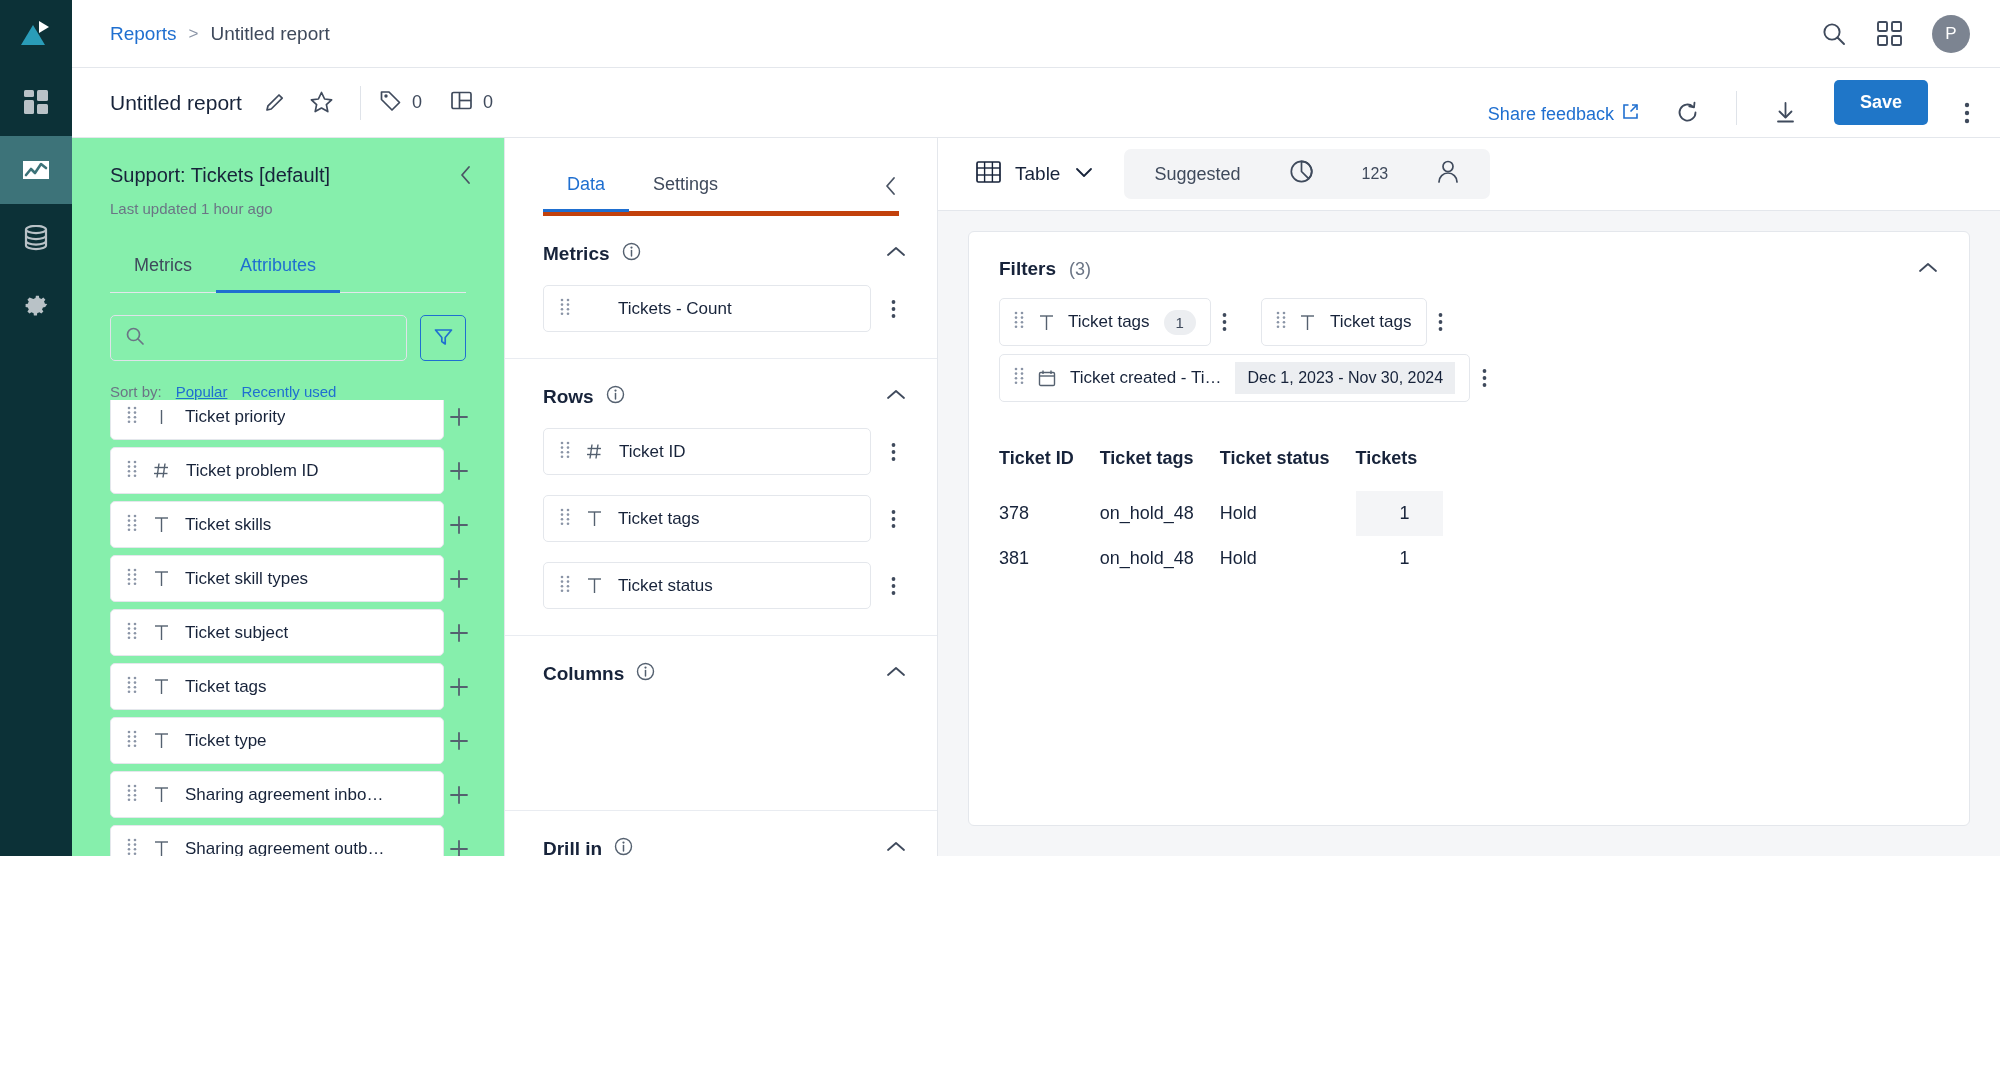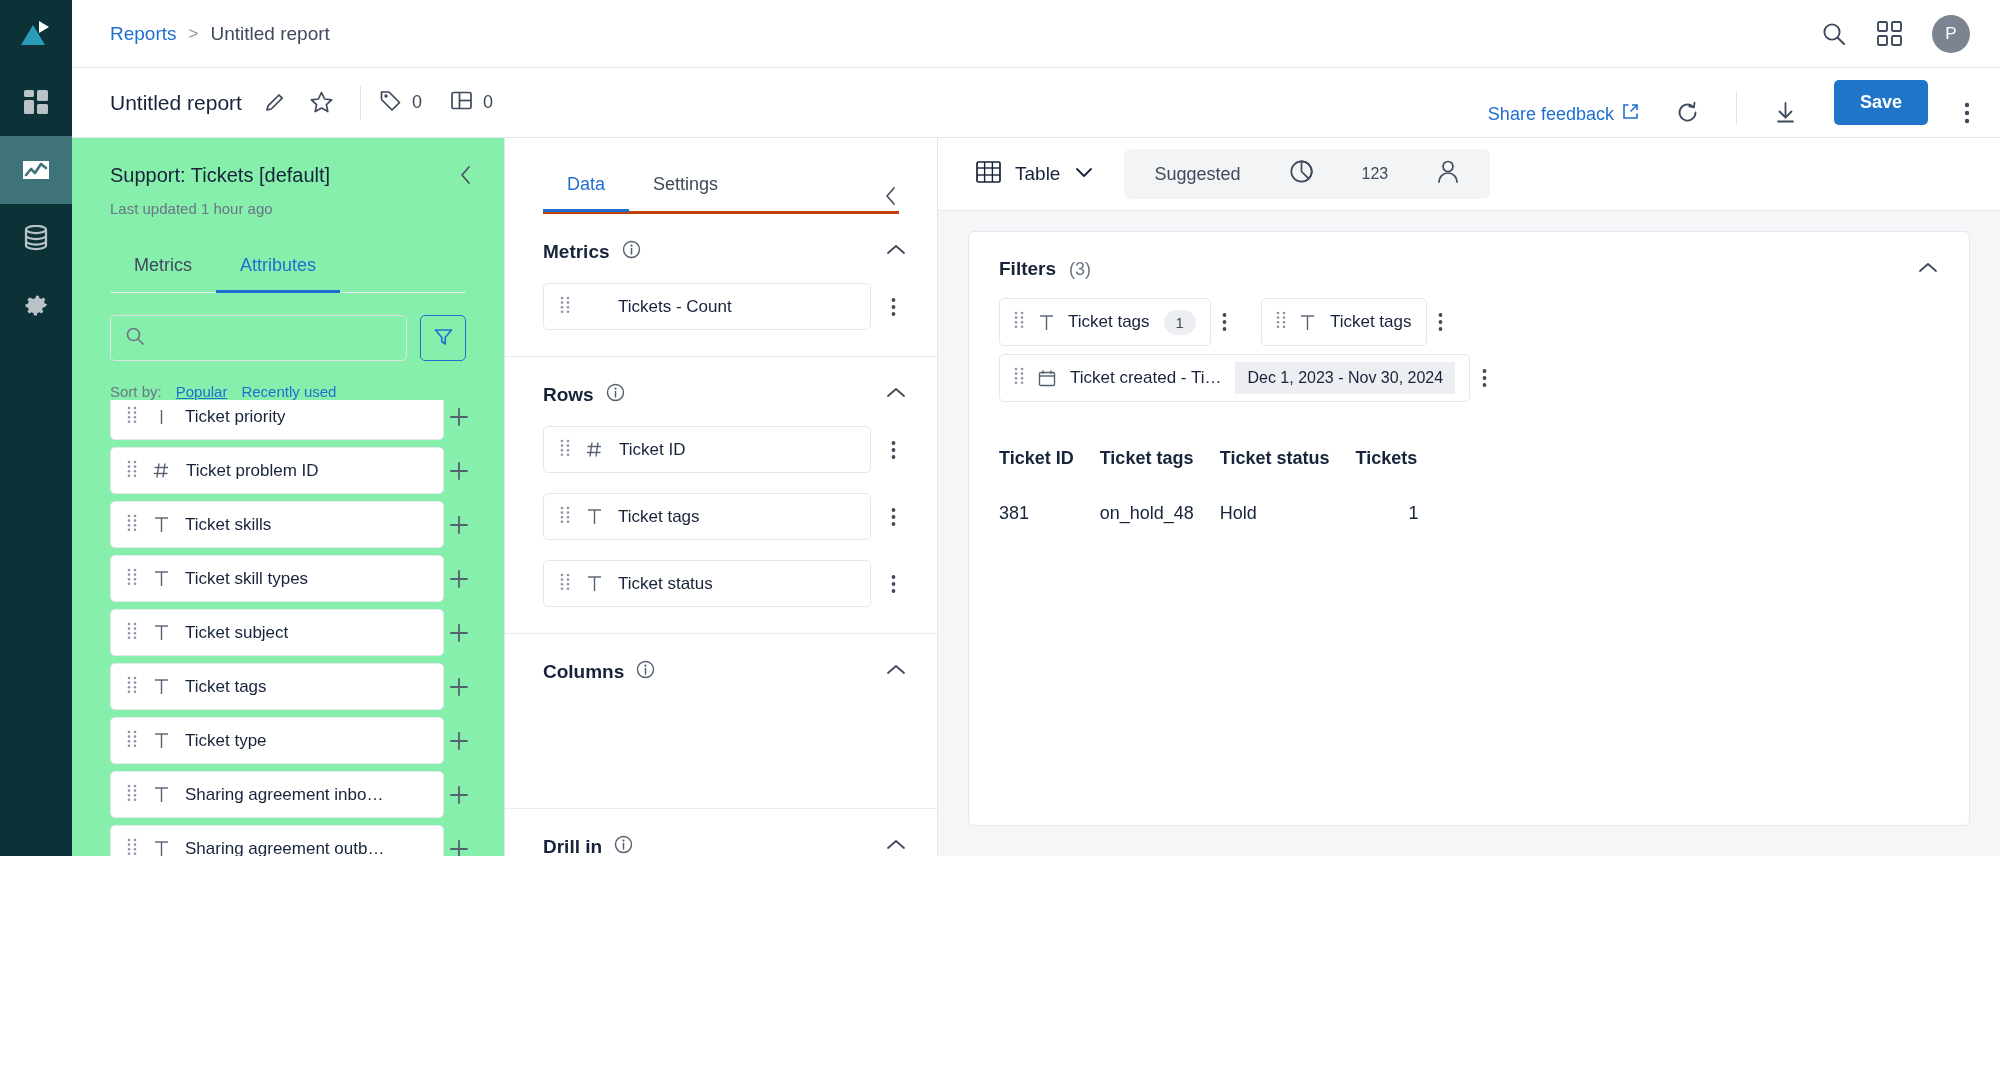--- a/index.html
+++ b/index.html
@@ -120,21 +120,21 @@
   .type-ico { flex: 0 0 16px; display:flex; align-items:center; justify-content:center; color:#54606f;}
   .field-label { font-size: 17px; color: #17233a; white-space: nowrap; overflow: hidden; }
   .add-btn { width: 30px; display: flex; align-items: center; justify-content: center; cursor: pointer; }
 
   
   .panel-config {
     width: 433px; flex: 0 0 433px;
     border-right: 1px solid #e4e7ec; background: #fff;
     display: flex; flex-direction: column; min-height: 0;
   }
-  .cfg-tabs { display: flex; align-items: flex-end; margin: 26px 38px 0 38px; border-bottom: 3px solid #c2410c; }
+  .cfg-tabs { display: flex; align-items: center; margin: 26px 38px 0 38px; border-bottom: 5px solid #c2410c; }
   .cfg-tab {
     padding: 10px 24px 14px 24px; font-size: 18px; color: #3f4a5c; cursor: pointer;
     border-bottom: 3px solid transparent; margin-bottom: -1px;
   }
   .cfg-tab.active { color: #1f6fd0; border-bottom-color: #1f6fd0; }
   .cfg-sections { flex: 1; overflow: hidden; }
   .cfg-sec { border-bottom: 1px solid #e9ecf1; padding: 26px 30px 26px 38px; }
   .cfg-sec.tall { min-height: 175px; }
   .cfg-sec-head { display: flex; align-items: center; gap: 12px; }
   .cfg-sec-title { font-size: 19px; font-weight: bold; color: #17233a; }
@@ -184,21 +184,21 @@
     background: #eceef1; color: #3f4a5c; font-size: 15px;
     border-radius: 20px; padding: 4px 12px; min-width: 30px; text-align:center;
   }
   .fc-value { background: #eceef1; color: #17233a; font-size: 16px; padding: 7px 12px; }
   .table-wrap { padding: 26px 30px 0 30px; flex: 1; }
   table.result { border-collapse: collapse; }
   table.result th {
     text-align: left; font-size: 18px; font-weight: bold; color: #17233a;
     padding: 0 26px 22px 0; white-space: nowrap;
   }
-  table.result th.num, table.result td.num { text-align: center; }
+  table.result th.num, table.result td.num { text-align: left; }
   table.result td {
     font-size: 18px; color: #17233a; padding: 12px 26px 12px 0; white-space: nowrap;
   }
   table.result td.num { padding-right: 16px; padding-left: 44px; }
   table.result td.hl { background: #f4f5f7; }
 </style>
 </head>
 <body>
 
 <div class="app">
@@ -991,20 +991,26 @@
                   <thead>
                     <tr>
                       <th class="">Ticket ID</th>
                       <th class="">Ticket tags</th>
                       <th class="">Ticket status</th>
                       <th class="num">Tickets</th>
                     </tr>
                   </thead>
                   <tbody>
                     <tr>
+                      <td class="">378</td>
+                      <td class="">on_hold_48</td>
+                      <td class="">Hold</td>
+                      <td class="num hl">1</td>
+                    </tr>
+                    <tr>
                       <td class="">381</td>
                       <td class="">on_hold_48</td>
                       <td class="">Hold</td>
                       <td class="num">1</td>
                     </tr>
                   </tbody>
                 </table>
             </div>
 
           </div>

